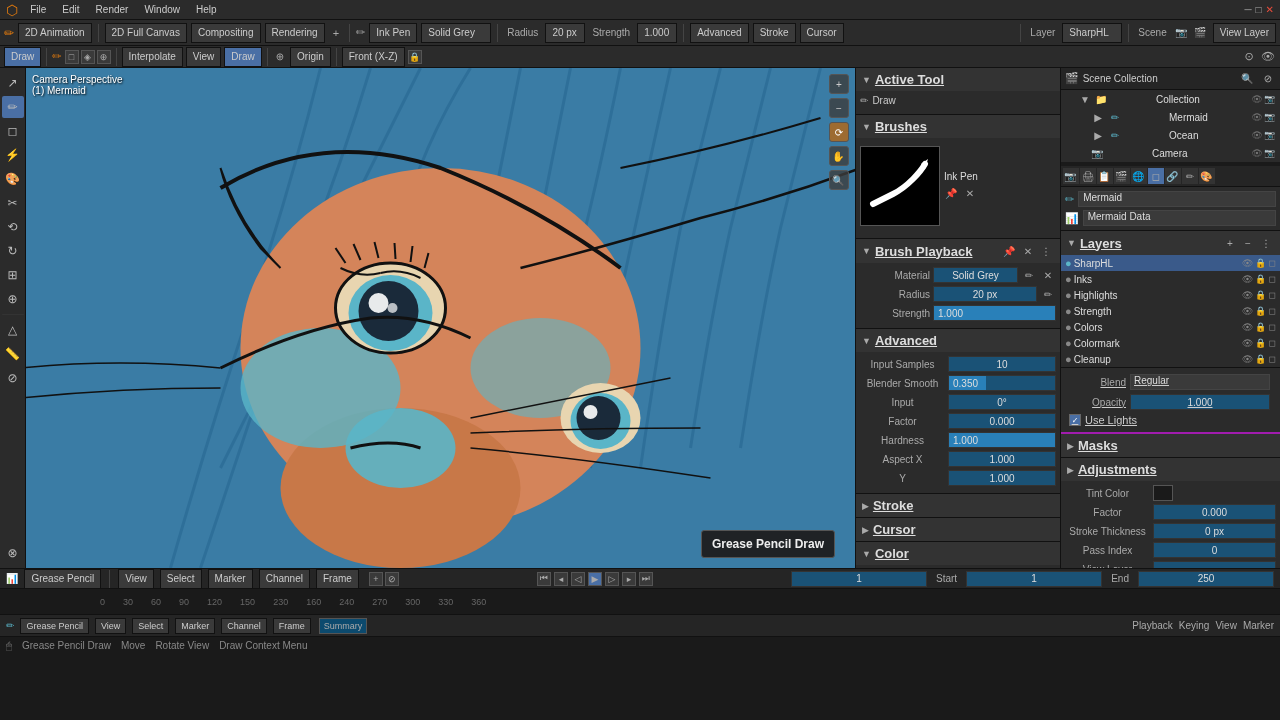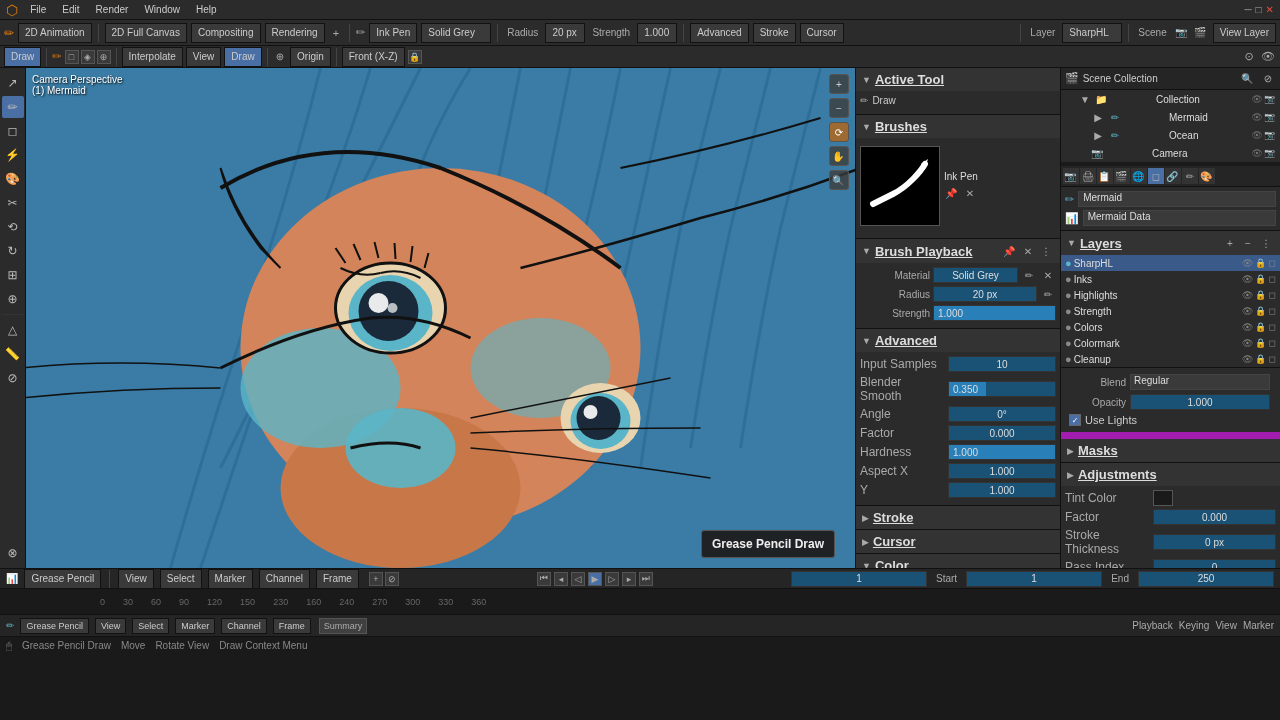--- a/index.html
+++ b/index.html
@@ -183,23 +183,23 @@
     }
     .prop-label {
       width: 70px;
       text-align: right;
       color: #aaa;
       font-size: 10px;
       flex-shrink: 0;
     }
     .prop-label-wide {
       width: 85px;
-      text-align: left;
+      text-align: center;
       color: #aaa;
-      font-size: 12px;
+      font-size: 10px;
       flex-shrink: 0;
     }
     .prop-value {
       flex: 1;
       height: 16px;
       background: #1a5276;
       border: 1px solid #333;
       color: #ddd;
       font-size: 10px;
       padding: 0 4px;
@@ -725,21 +725,21 @@
             <div class="prop-value" style="flex:1;">10</div>
           </div>
           <div class="prop-row">
             <span class="prop-label-wide">Blender Smooth</span>
             <div class="prop-bar" style="flex:1;">
               <div class="prop-bar-fill" style="width:35%;"></div>
               <span class="prop-bar-text">0.350</span>
             </div>
           </div>
           <div class="prop-row">
-            <span class="prop-label-wide">Angle</span>
+            <span class="prop-label-wide">Input</span>
             <div class="prop-value" style="flex:1;">0°</div>
           </div>
           <div class="prop-row">
             <span class="prop-label-wide">Factor</span>
             <div class="prop-value" style="flex:1;">0.000</div>
           </div>
           <div class="prop-row">
             <span class="prop-label-wide">Hardness</span>
             <div class="prop-bar" style="flex:1;">
               <div class="prop-bar-fill" style="width:100%;"></div>
@@ -944,21 +944,21 @@
             <span class="layer-name">Cleanup</span>
             <span class="layer-icons">
               <span>👁</span>
               <span>🔒</span>
               <span>◻</span>
             </span>
           </div>
         </div>
       </div>
 
-      <div style="padding:4px;border-bottom:7px solid #a21caf;">
+      <div style="padding:4px;border-bottom:2px solid #a21caf;text-decoration:underline;">
         <div class="blend-row">
           <span class="blend-label">Blend</span>
           <div class="blend-select">Regular</div>
         </div>
         <div class="blend-row">
           <span class="blend-label">Opacity</span>
           <div class="blend-value" style="flex:1;">1.000</div>
         </div>
         <div class="checkbox-row">
           <div class="checkbox-box">✓</div>
@@ -1058,21 +1058,21 @@
 
 <div id="bottom-bar">
   <span style="color:#5ab5c8;font-size:10px;">✏</span>
   <div class="bottom-btn">Grease Pencil</div>
   <div class="bottom-btn">View</div>
   <div class="bottom-btn">Select</div>
   <div class="bottom-btn">Marker</div>
   <div class="bottom-btn">Channel</div>
   <div class="bottom-btn">Frame</div>
   <span style="display:flex;gap:2px;margin:0 2px;">
-    <span style="background:#404040;padding:0 4px;height:16px;font-size:9px;color:#aaa;border:1px solid #555;display:flex;align-items:center;">Summary</span>
+    <span style="background:#0c4a6e;padding:0 4px;height:16px;font-size:9px;color:#aaa;border:1px solid #555;display:flex;align-items:center;">Summary</span>
   </span>
   <span style="flex:1;"></span>
   <span style="color:#aaa;font-size:10px;">Playback</span>
   <span style="color:#aaa;font-size:10px;">Keying</span>
   <span style="color:#aaa;font-size:10px;">View</span>
   <span style="color:#aaa;font-size:10px;">Marker</span>
 </div>
 
 <div id="status-bar">
   <span style="color:#888;">🖱</span>

